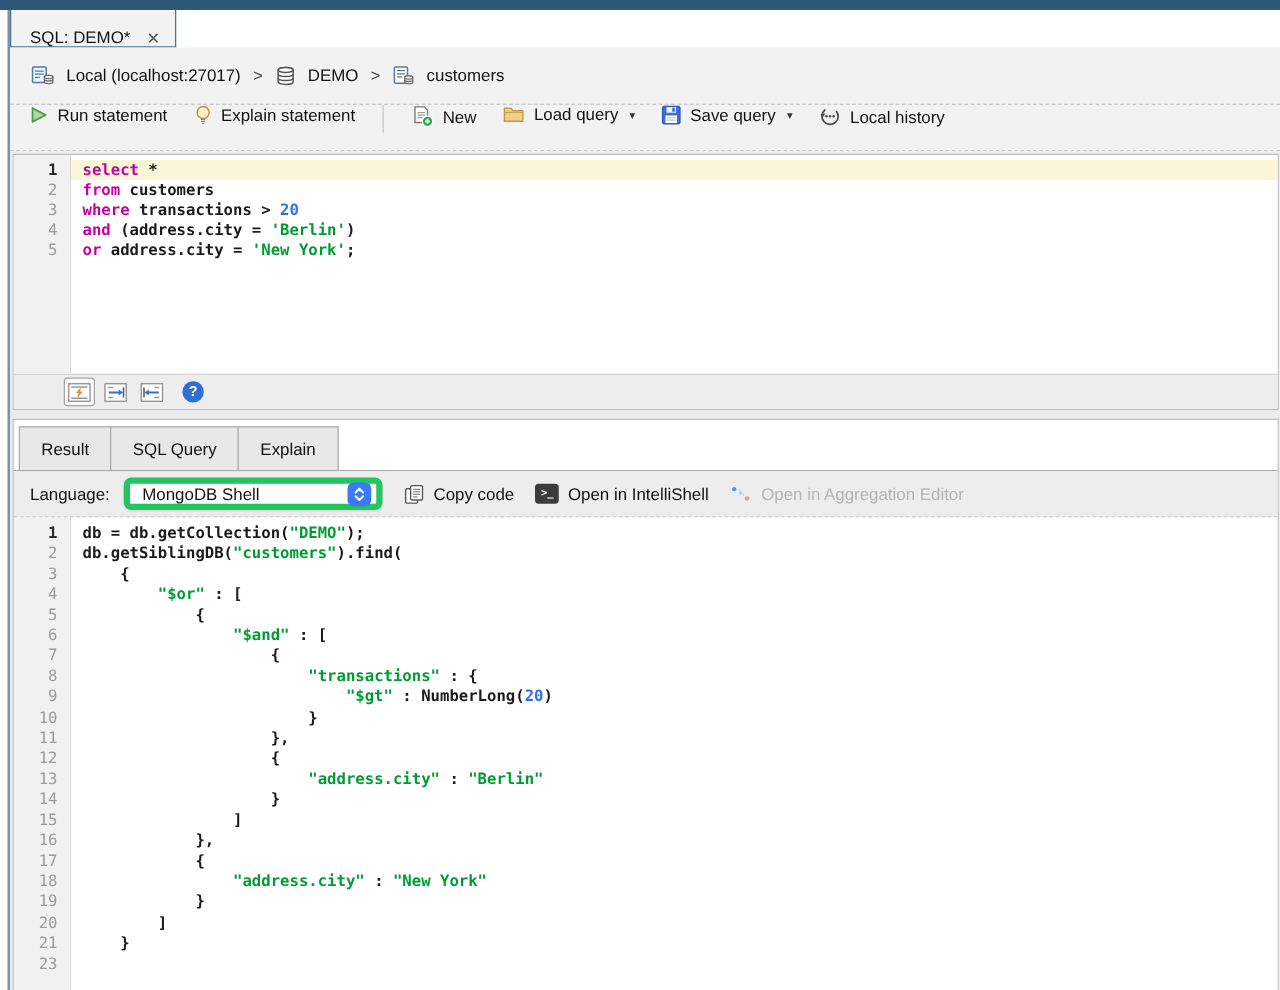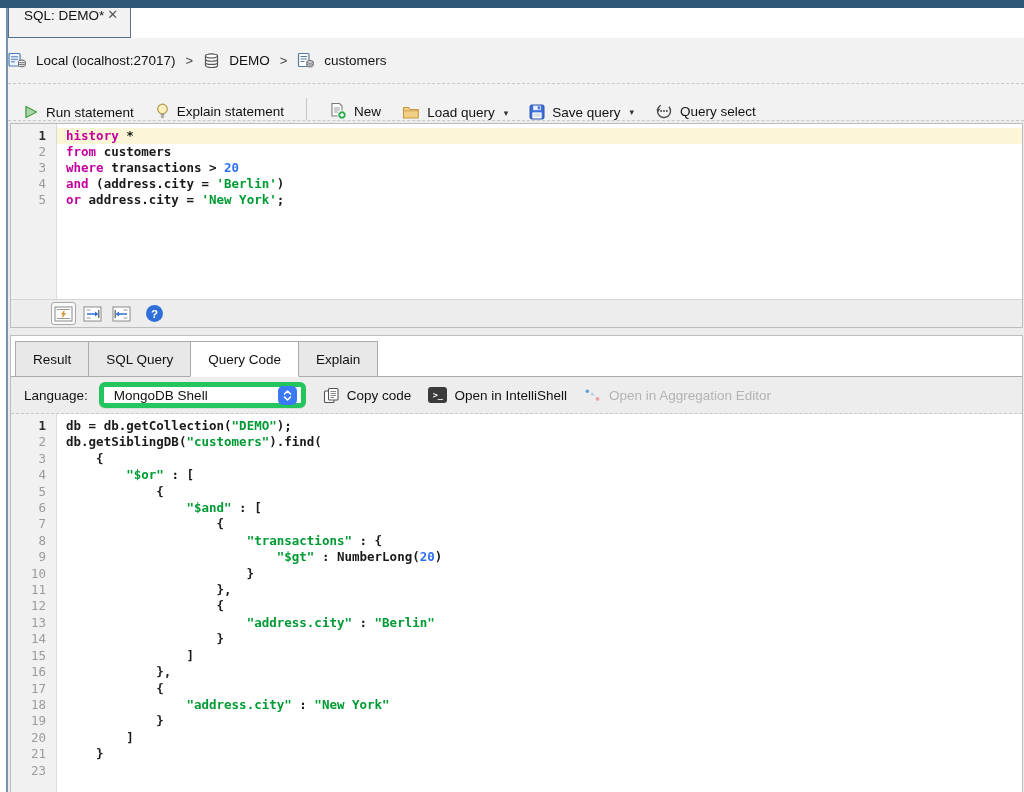--- a/index.html
+++ b/index.html
@@ -5,31 +5,31 @@
   *{margin:0;padding:0;box-sizing:border-box;}
   html,body{width:1024px;height:792px;overflow:hidden;background:#fff;
     font-family:"Liberation Sans",sans-serif;color:#111;}
   .titlebar{height:8px;background:#2E5878;}
   .leftline{position:absolute;left:6px;top:8px;bottom:0;width:2px;background:#7892AE;z-index:6;}
   .content{margin-left:8px;position:relative;height:784px;display:flex;flex-direction:column;}
 
   
   .apptab-row{height:30px;background:#fff;display:flex;}
   .apptab{background:#F2F2F2;border:1px solid #54708C;border-top:none;display:flex;
-    align-items:flex-start;gap:3px;padding:0 12px 0 15px;font-size:13.5px;}
+    align-items:flex-end;gap:13px;padding:0 12px 0 15px;font-size:13.5px;}
   .apptab .close{color:#555;font-size:13px;line-height:1;}
 
   
   .breadcrumb{height:46px;background:#F2F2F2;border-bottom:1px dashed #C8C8C8;display:flex;
-    align-items:center;gap:9px;font-size:13.5px;}
+    align-items:center;gap:9px;padding-left:17px;font-size:13.5px;}
   .crumb-sep{color:#444;font-size:13px;padding:0 1px;}
 
   
   .toolbar{height:37px;background:#F2F2F2;border-bottom:1px dashed #C8C8C8;display:flex;
-    align-items:flex-end;gap:21px;padding-left:15px;font-size:13.5px;}
+    align-items:flex-start;gap:21px;padding-left:15px;font-size:13.5px;}
   .tbtn{display:flex;align-items:center;gap:7px;cursor:default;}
   .tsep{width:1px;height:22px;background:#C6C6C6;margin:0 1px;}
   .caret{font-size:9px;color:#333;margin-left:2px;}
 
   
   .panels{flex:1;background:#ECECEC;padding:2px 1px 0 2px;display:flex;flex-direction:column;overflow:hidden;}
   .panel1{height:205px;border:1px solid #BDBDBD;background:#fff;display:flex;flex-direction:column;}
   .panel2{flex:1;border:1px solid #BDBDBD;border-bottom:none;background:#fff;display:flex;
     flex-direction:column;margin-top:7px;overflow:hidden;}
 
@@ -184,31 +184,31 @@
         <svg width="18" height="18" viewBox="0 0 18 18">
           <g transform="rotate(-40 9 9)">
             <circle cx="9" cy="9" r="6.5" fill="none" stroke="#4A4A4A" stroke-width="1.4" stroke-dasharray="31 10"></circle>
           </g>
           <polygon points="1.4,7.4 5.6,6.6 3.0,10.2" fill="#4A4A4A"></polygon>
           <circle cx="6.1" cy="9" r="1" fill="#4A4A4A"></circle>
           <circle cx="9" cy="9" r="1" fill="#4A4A4A"></circle>
           <circle cx="11.9" cy="9" r="1" fill="#4A4A4A"></circle>
         </svg>
       </span>
-      <span>Query select</span>
+      <span>Local history</span>
     </div>
   </div>
 
   <div class="panels">
 
     <div class="panel1">
       <div class="editor sqleditor">
           <div class="crow">
             <div class="gut act">1</div>
-            <div class="ctext hl"><span class="tok-kw">history</span><span class="tok-pl"> *</span></div>
+            <div class="ctext hl"><span class="tok-kw">select</span><span class="tok-pl"> *</span></div>
           </div>
           <div class="crow">
             <div class="gut">2</div>
             <div class="ctext"><span class="tok-kw">from</span><span class="tok-pl"> customers</span></div>
           </div>
           <div class="crow">
             <div class="gut">3</div>
             <div class="ctext"><span class="tok-kw">where</span><span class="tok-pl"> transactions &gt; </span><span class="tok-num">20</span></div>
           </div>
           <div class="crow">
@@ -259,23 +259,20 @@
     </div>
 
     <div class="panel2">
       <div class="tabstrip">
         <div class="rtab">
             <span>Result</span>
           </div>
         <div class="rtab">
             <span>SQL Query</span>
           </div>
-        <div class="rtab active">
-            <span>Query Code</span>
-          </div>
         <div class="rtab">
             <span>Explain</span>
           </div>
       </div>
 
       <div class="langbar">
         <span class="langlabel">Language:</span>
         <div class="select">
           <span class="val">MongoDB Shell</span>
           <span class="stepper">

